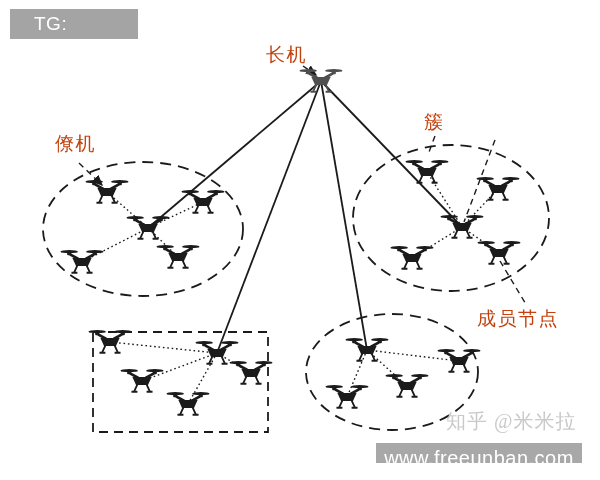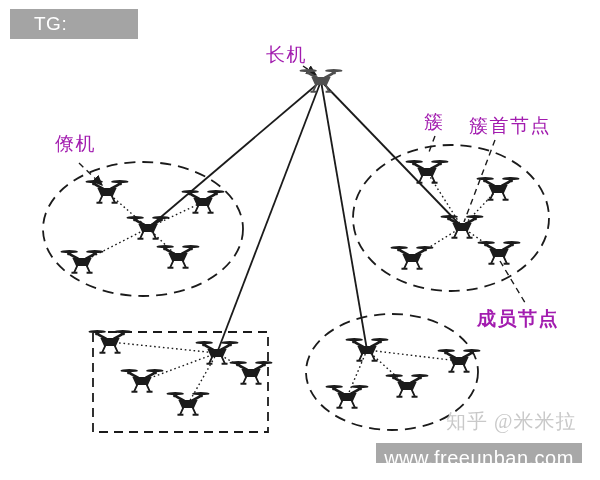--- a/index.html
+++ b/index.html
@@ -4,26 +4,26 @@
 <style>
   html,body{margin:0;padding:0;}
   body{width:600px;height:480px;background:#ffffff;overflow:hidden;
        font-family:"Liberation Sans", sans-serif;}
   .stage{position:relative;width:600px;height:480px;background:#ffffff;}
   .diagram-svg{position:absolute;left:0;top:0;}
   .badge{position:absolute;left:10px;top:9px;width:128px;height:30px;
          line-height:30px;padding-left:24px;box-sizing:border-box;
          font-size:19px;letter-spacing:0.5px;}
   .lbl{position:absolute;font-family:"Liberation Serif","DejaVu Serif",serif;
-       color:#a21caf;font-size:19px;letter-spacing:1.5px;white-space:nowrap;}
+       color:#c2410c;font-size:19px;letter-spacing:1.5px;white-space:nowrap;}
   .lbl-lead{left:266px;top:42px;}
   .lbl-wingman{left:55px;top:131px;}
   .lbl-cluster{left:424px;top:109px;}
   .lbl-cluster-head{left:469px;top:113px;}
-  .lbl-member{left:477px;top:306px;font-weight:bold;}
+  .lbl-member{left:477px;top:306px;}
   .watermark{position:absolute;left:446px;top:408px;
              font-family:"Liberation Serif","DejaVu Serif",serif;
              font-size:20px;letter-spacing:1px;white-space:nowrap;}
   .banner{position:absolute;left:376px;top:443px;width:206px;height:20px;
           line-height:31px;text-align:center;font-size:20px;letter-spacing:0.5px;}
 </style>
 </head>
 <body>
 
 <div class="stage">
@@ -92,19 +92,18 @@
       <use x="437" y="347" width="44" height="27.5" href="#drone" xlink:href="#drone"></use>
       <use x="385" y="372" width="44" height="27.5" href="#drone" xlink:href="#drone"></use>
       <use x="325" y="383" width="44" height="27.5" href="#drone" xlink:href="#drone"></use>
     </svg>
 
   <div class="badge" style="background: rgb(164, 164, 164); color: rgb(255, 255, 255);">TG: MYYJJPP</div>
 
   <div class="lbl lbl-lead">长机</div>
   <div class="lbl lbl-wingman">僚机</div>
   <div class="lbl lbl-cluster">簇</div>
-  <div class="lbl lbl-cluster-head">簇首节点</div>
   <div class="lbl lbl-member">成员节点</div>
 
   <div class="watermark" style="color: rgb(201, 201, 201);">知乎 @米米拉</div>
   <div class="banner" style="background: rgb(168, 168, 168); color: rgb(255, 255, 255);">www.freeunban.com</div>
 
 </div>
 
 </body></html>

